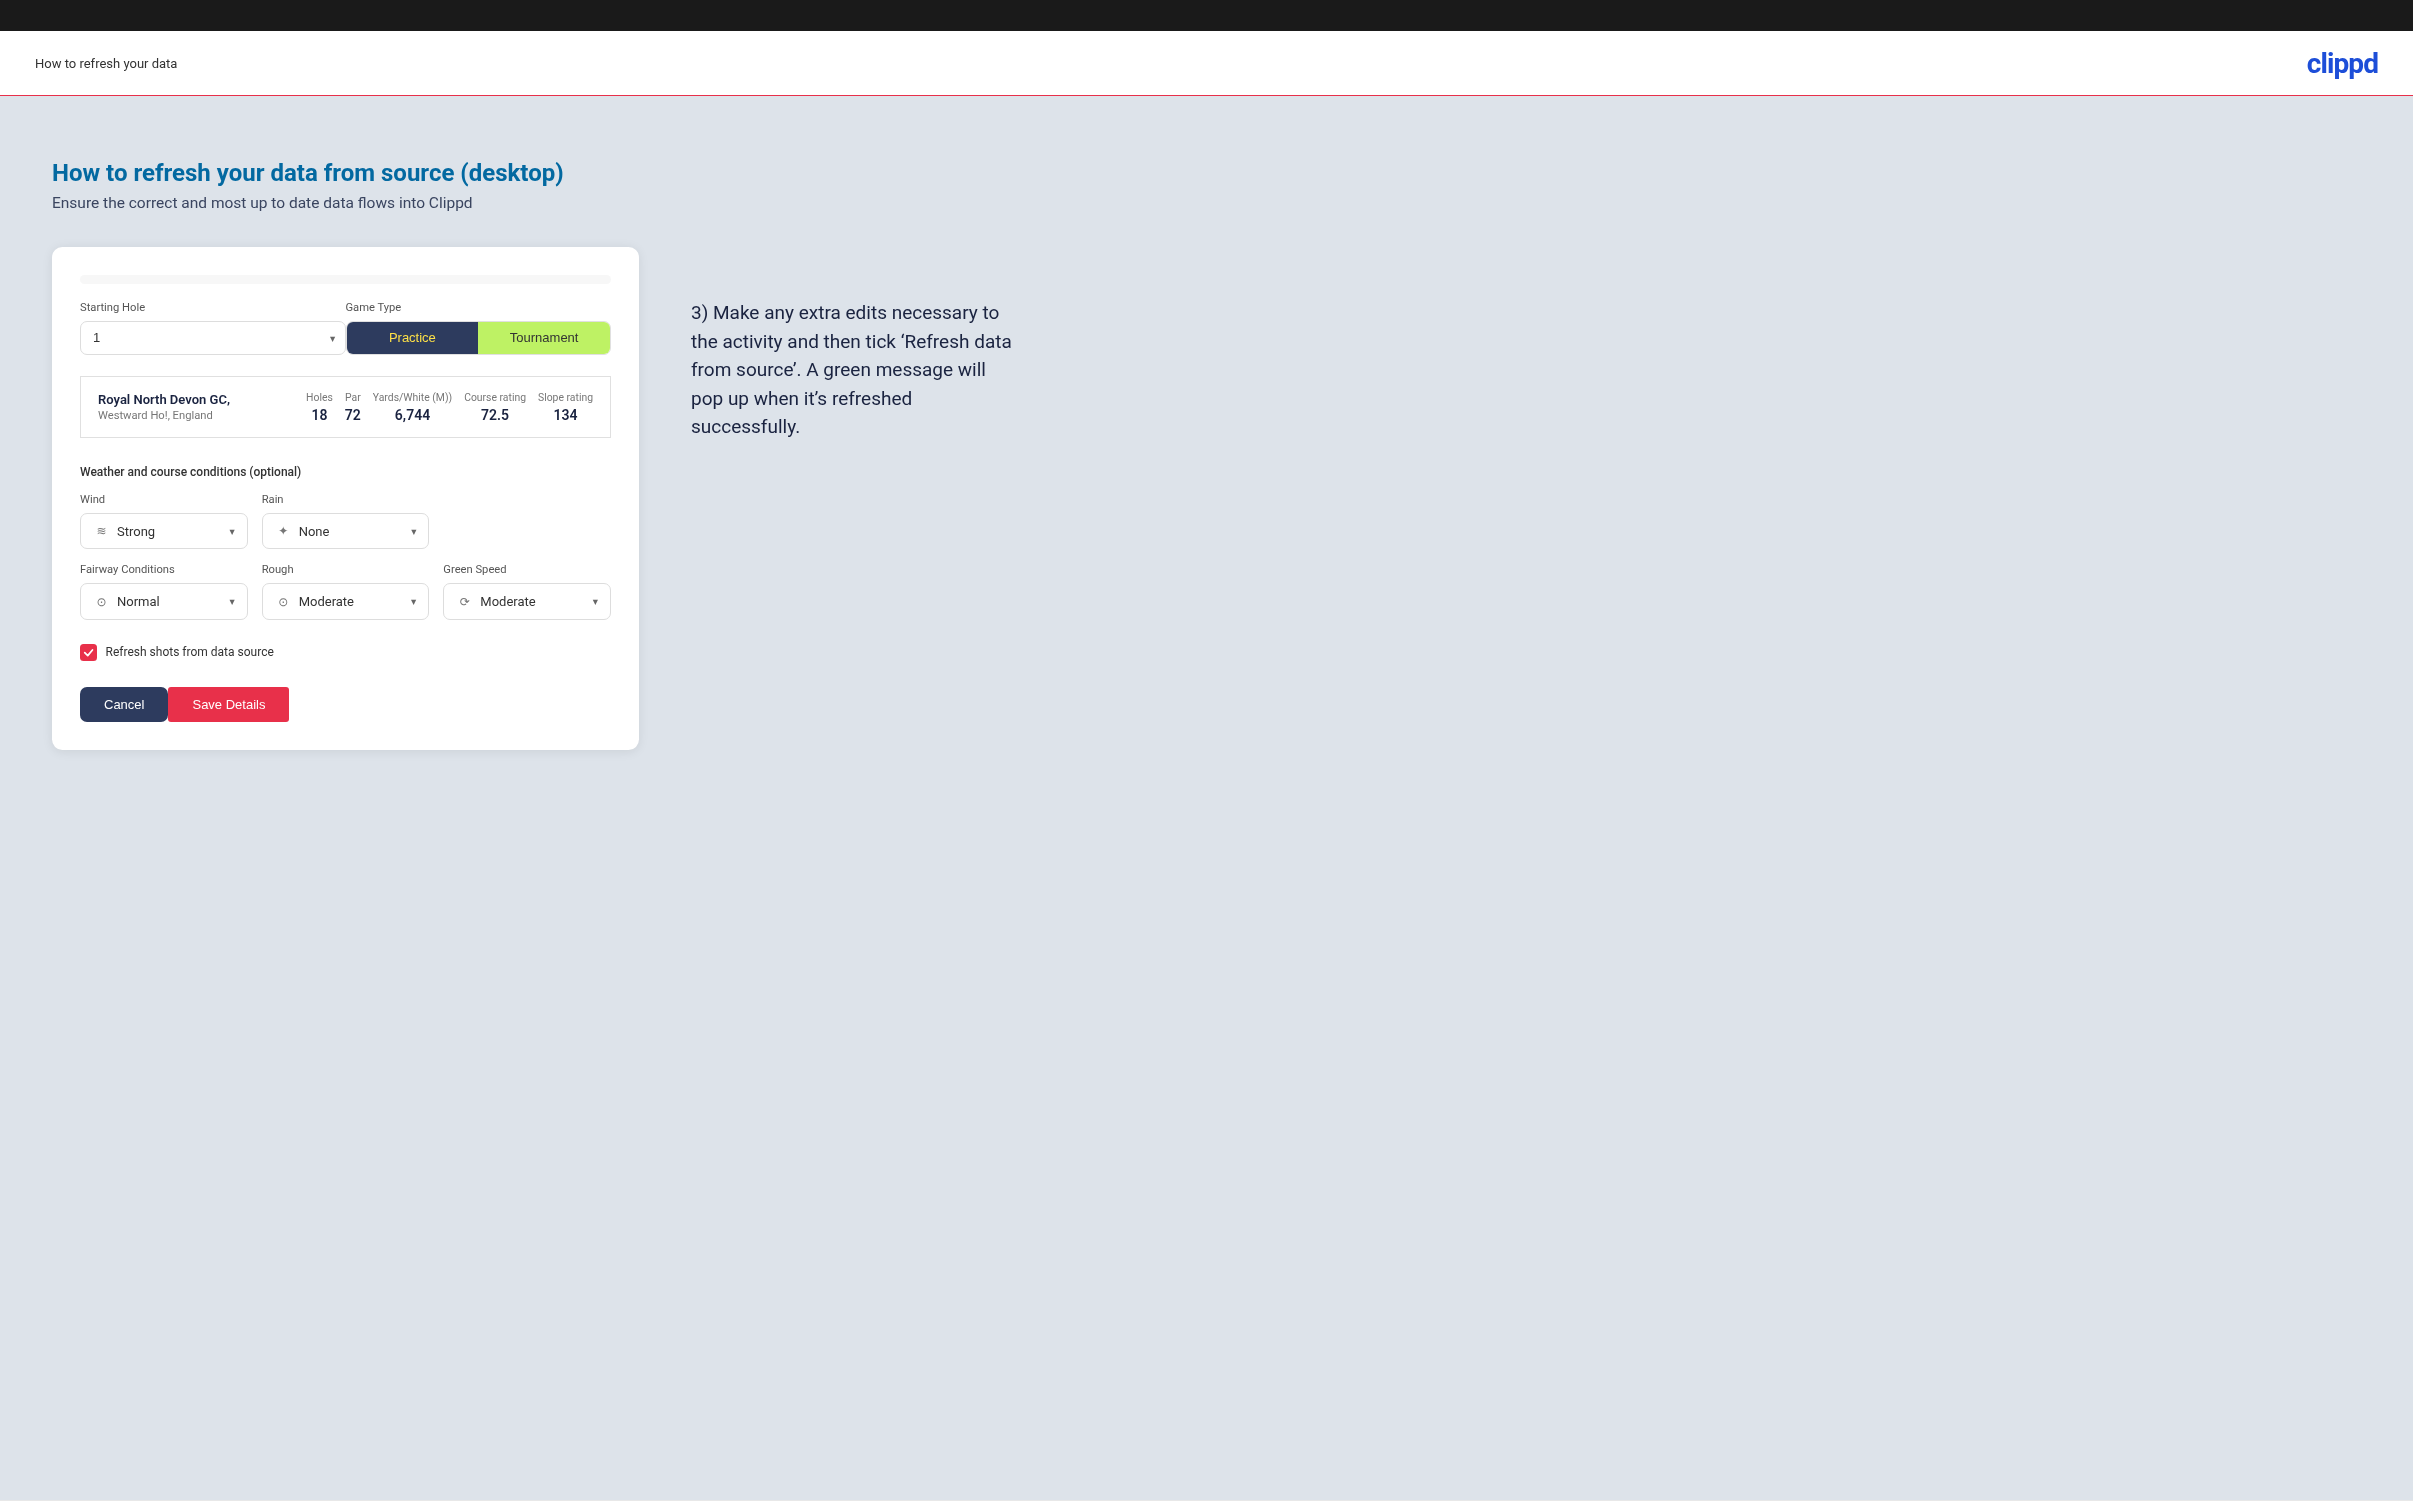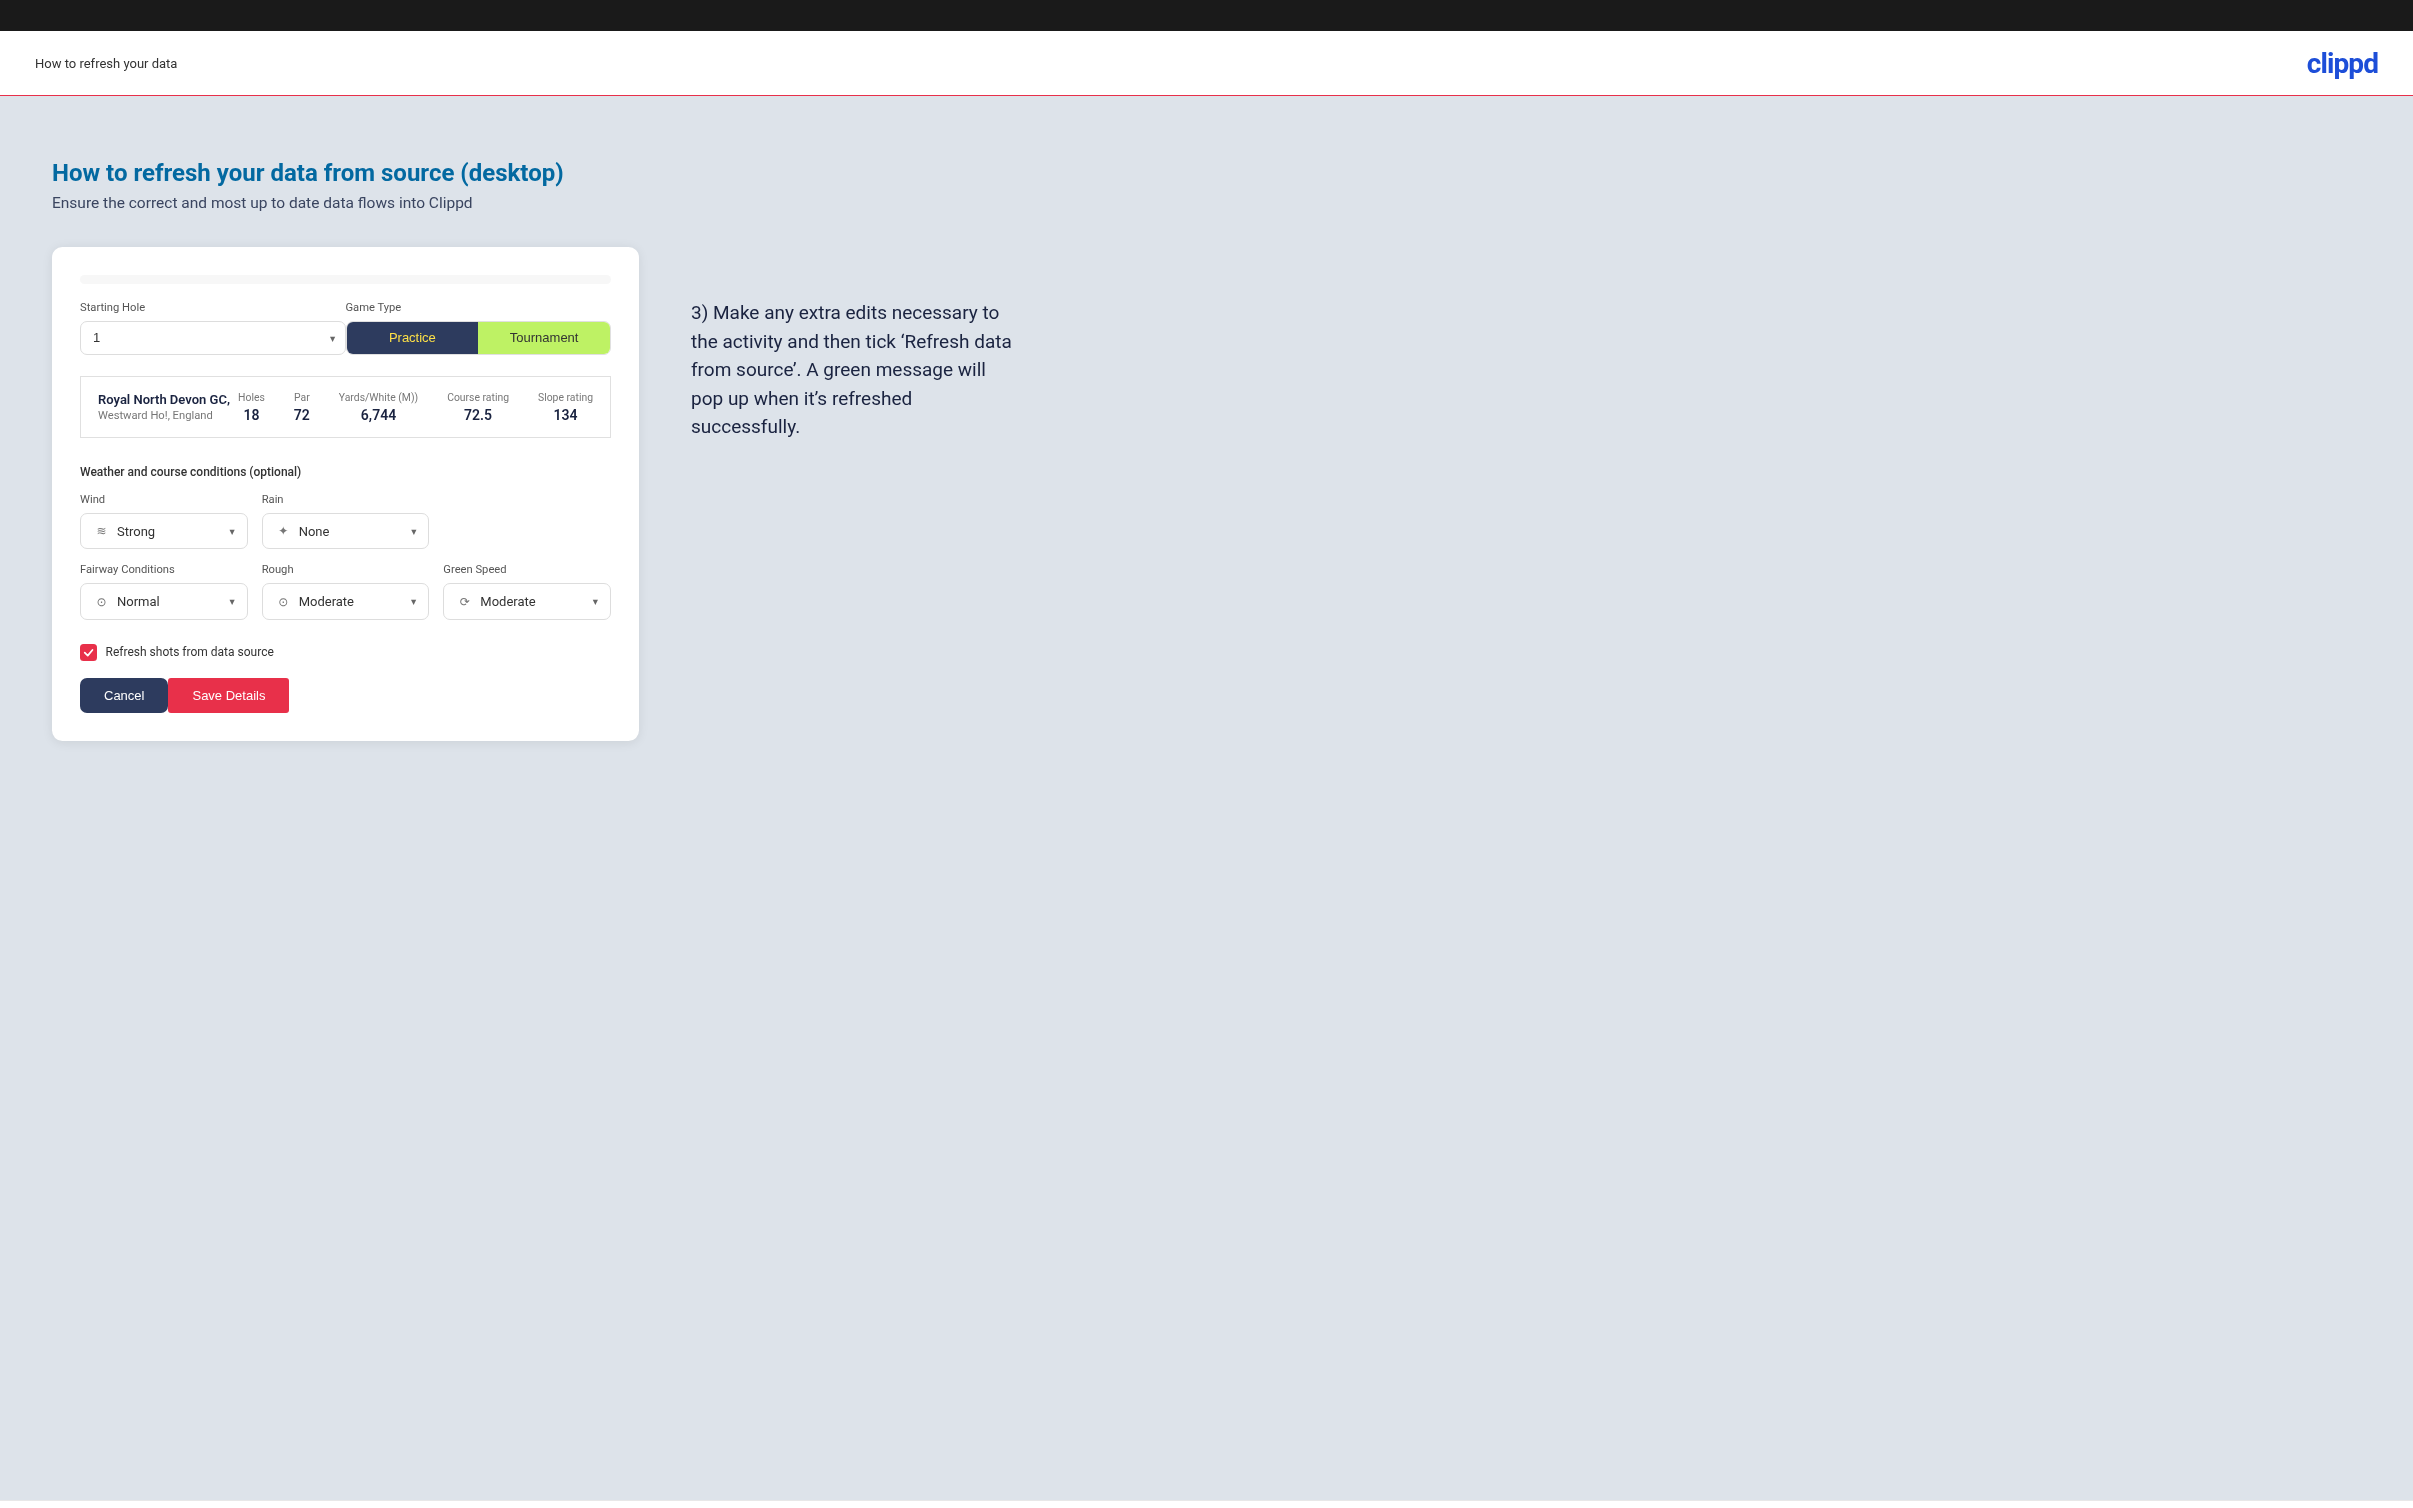--- a/index.html
+++ b/index.html
@@ -155,21 +155,21 @@
     }
 
     .course-location {
       font-size: 11.2px;
       color: #777;
       margin-top: 1.7px;
     }
 
     .course-stats {
       display: flex;
-      gap: 29px;
+      gap: 12px;
     }
 
     .course-stat {
       text-align: center;
     }
 
     .course-stat-label {
       font-size: 10.4px;
       color: #777;
       margin-bottom: 3.5px;
@@ -225,21 +225,21 @@
       align-items: center;
       justify-content: center;
       color: #777;
       font-size: 12px;
     }
 
     .checkbox-row {
       display: flex;
       align-items: center;
       gap: 8.6px;
-      margin-bottom: 17px;
+      margin-bottom: 26px;
     }
 
     .checkbox-custom {
       width: 17px;
       height: 17px;
       background: #e8304a;
       border-radius: 3.5px;
       display: flex;
       align-items: center;
       justify-content: center;

